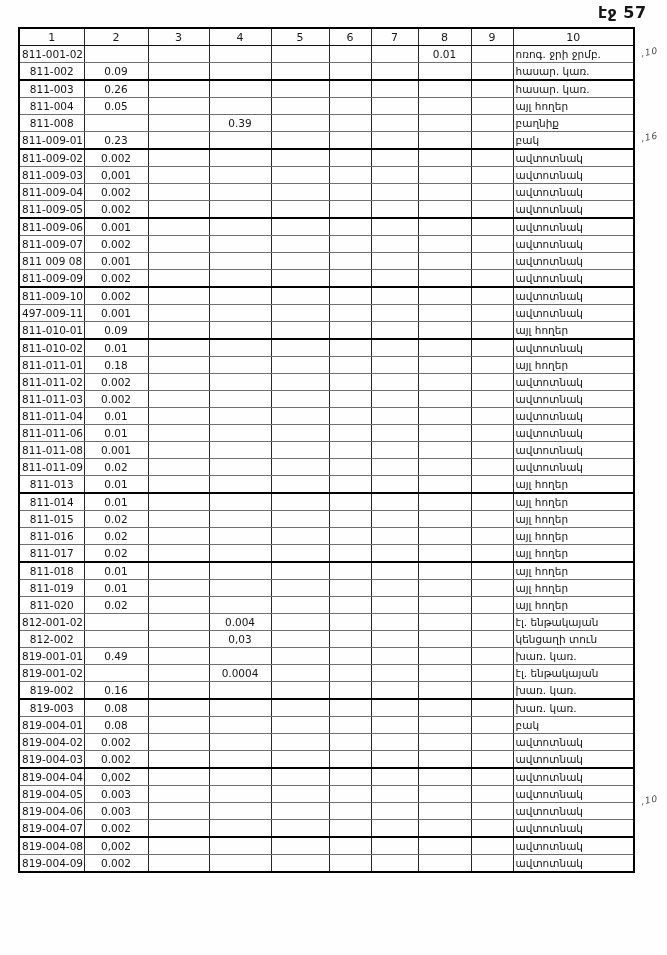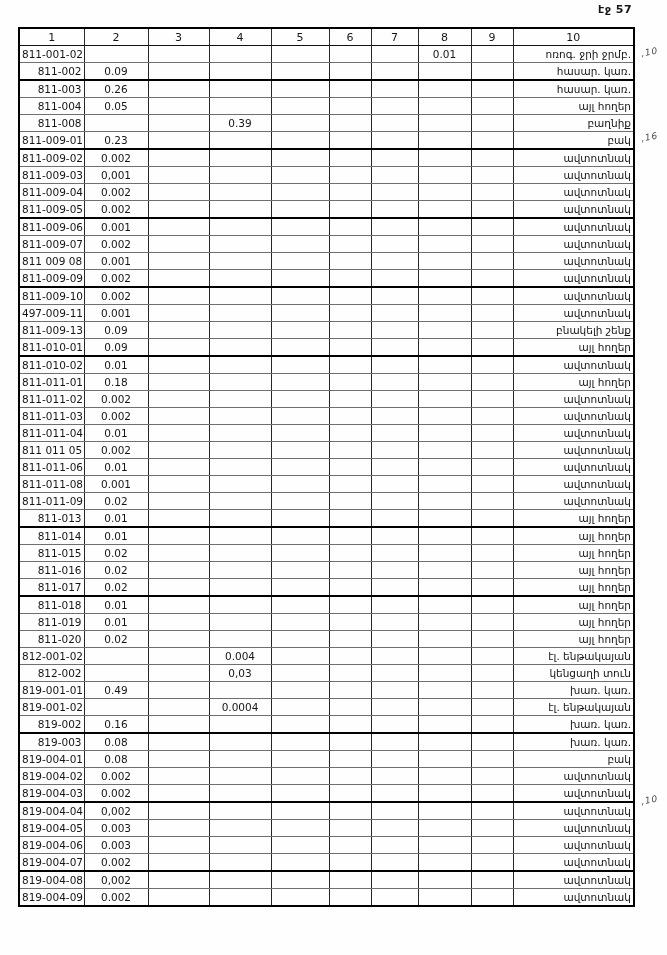--- a/index.html
+++ b/index.html
@@ -13,21 +13,21 @@
     width: 667px;
     height: 955px;
     background: #fefefe;
     overflow: hidden;
     color: #111;
   }
   .page-label {
     position: absolute;
     top: 3px;
     left: 598px;
-    font-size: 11px;
+    font-size: 16px;
     font-weight: bold;
     letter-spacing: 0.5px;
     color: #161616;
   }
   table.grid {
     position: absolute;
     left: 18px;
     top: 27px;
     width: 615px;
     border-collapse: collapse;
@@ -52,23 +52,23 @@
     font-size: 10.5px;
     height: 16px;
     padding: 0 2px;
     white-space: nowrap;
     overflow: hidden;
     color: #151515;
   }
   table.grid tr.heavy td {
     border-bottom: 2.5px solid #000;
   }
-  td.code { text-align: right; padding-left: 3px; }
+  td.code { text-align: center; padding-left: 3px; }
   td.num  { text-align: center; }
-  td.txt  { text-align: right; padding-left: 3px; margin-left: 24px; }
+  td.txt  { text-align: left; padding-left: 3px; margin-left: 24px; }
   .margin-note {
     position: absolute;
     left: 641px;
     font-size: 9px;
     color: #4a4a4a;
     font-style: italic;
     transform: rotate(-10deg);
     letter-spacing: 1px;
   }
 </style>
@@ -292,32 +292,20 @@
           <td class="num">0.001</td>
           <td class="num"></td>
           <td class="num"></td>
           <td class="num"></td>
           <td class="num"></td>
           <td class="num"></td>
           <td class="num"></td>
           <td class="num"></td>
           <td class="txt">ավտոտնակ</td>
         </tr>
-        <tr>
-          <td class="code">811-009-13</td>
-          <td class="num">0.09</td>
-          <td class="num"></td>
-          <td class="num"></td>
-          <td class="num"></td>
-          <td class="num"></td>
-          <td class="num"></td>
-          <td class="num"></td>
-          <td class="num"></td>
-          <td class="txt">բնակելի շենք</td>
-        </tr>
         <tr class="heavy">
           <td class="code">811-010-01</td>
           <td class="num">0.09</td>
           <td class="num"></td>
           <td class="num"></td>
           <td class="num"></td>
           <td class="num"></td>
           <td class="num"></td>
           <td class="num"></td>
           <td class="num"></td>
@@ -367,32 +355,20 @@
           <td class="num"></td>
           <td class="num"></td>
           <td class="num"></td>
           <td class="num"></td>
           <td class="num"></td>
           <td class="txt">ավտոտնակ</td>
         </tr>
         <tr>
           <td class="code">811-011-04</td>
           <td class="num">0.01</td>
-          <td class="num"></td>
-          <td class="num"></td>
-          <td class="num"></td>
-          <td class="num"></td>
-          <td class="num"></td>
-          <td class="num"></td>
-          <td class="num"></td>
-          <td class="txt">ավտոտնակ</td>
-        </tr>
-        <tr>
-          <td class="code">811 011 05</td>
-          <td class="num">0.002</td>
           <td class="num"></td>
           <td class="num"></td>
           <td class="num"></td>
           <td class="num"></td>
           <td class="num"></td>
           <td class="num"></td>
           <td class="num"></td>
           <td class="txt">ավտոտնակ</td>
         </tr>
         <tr>

